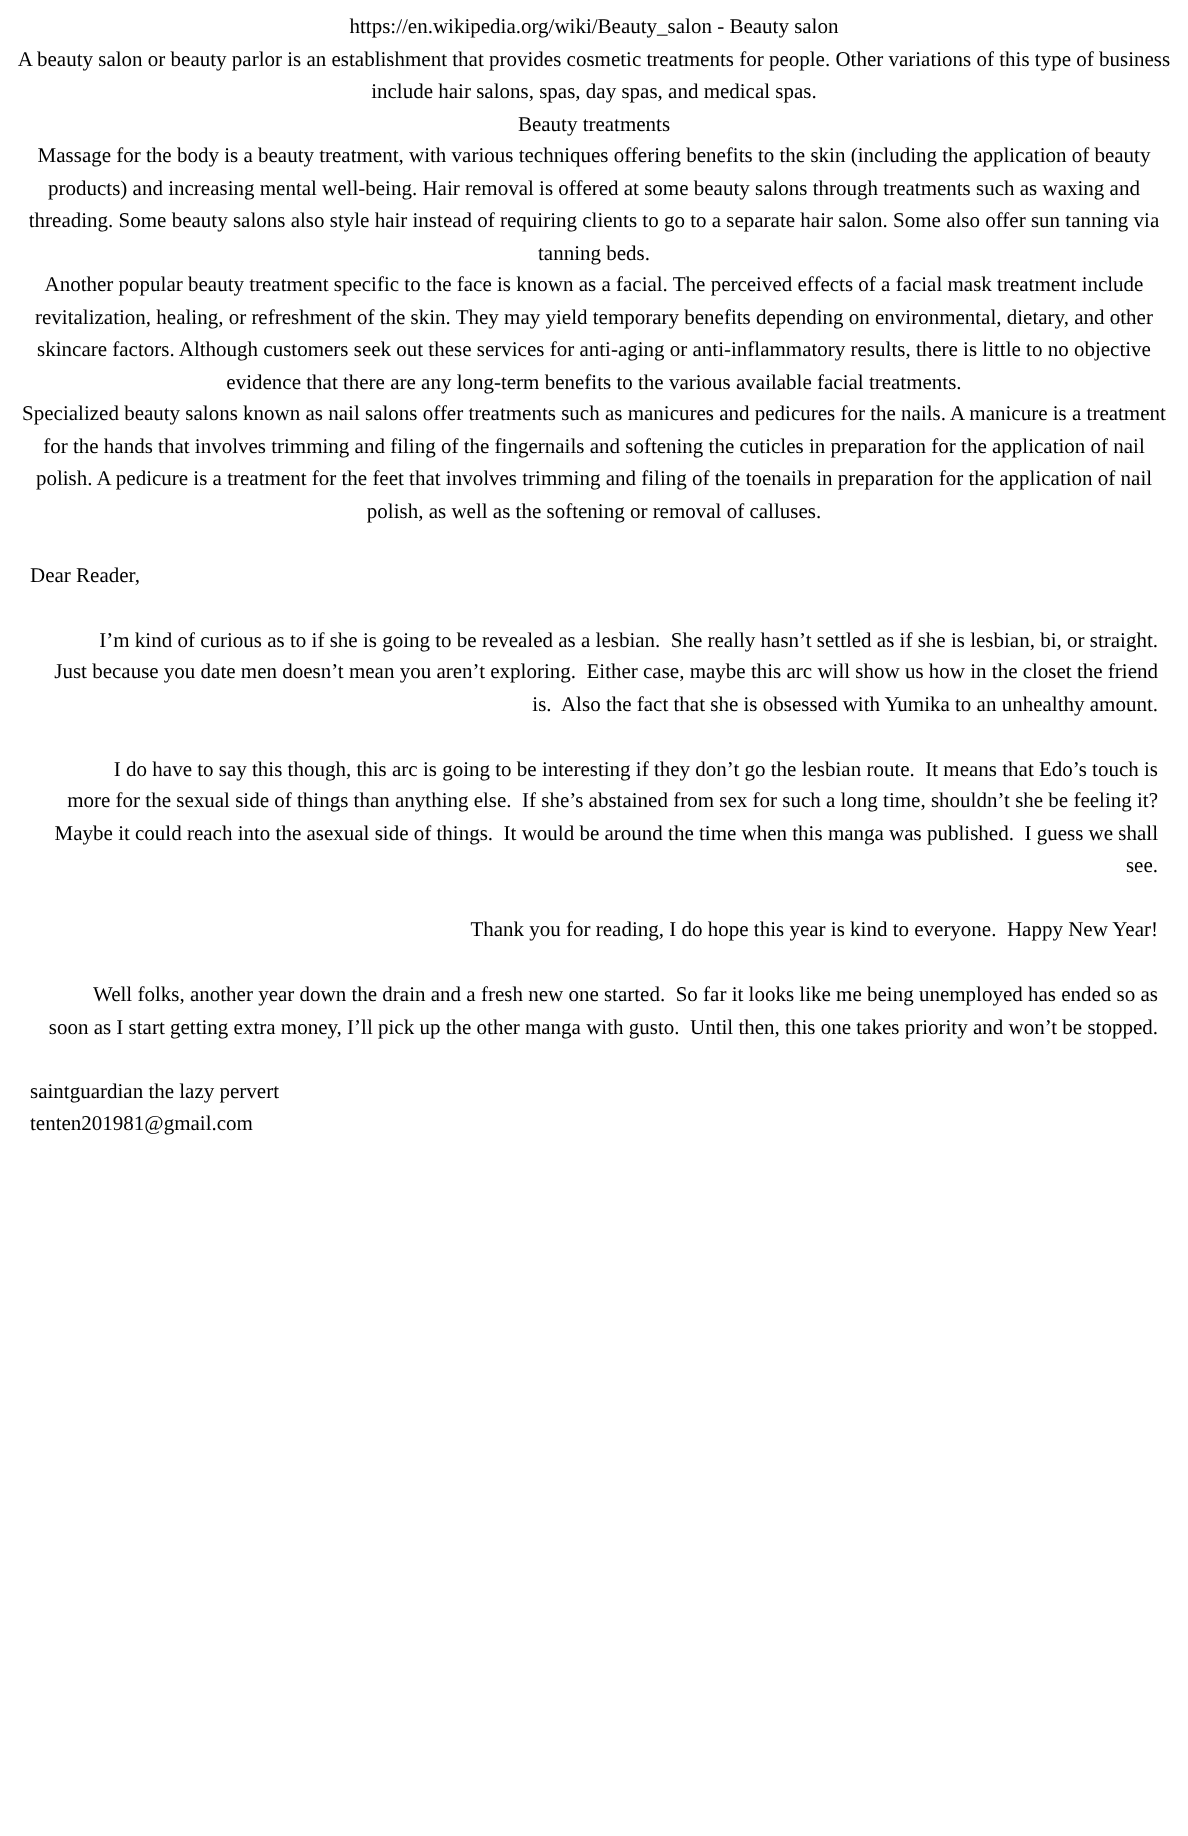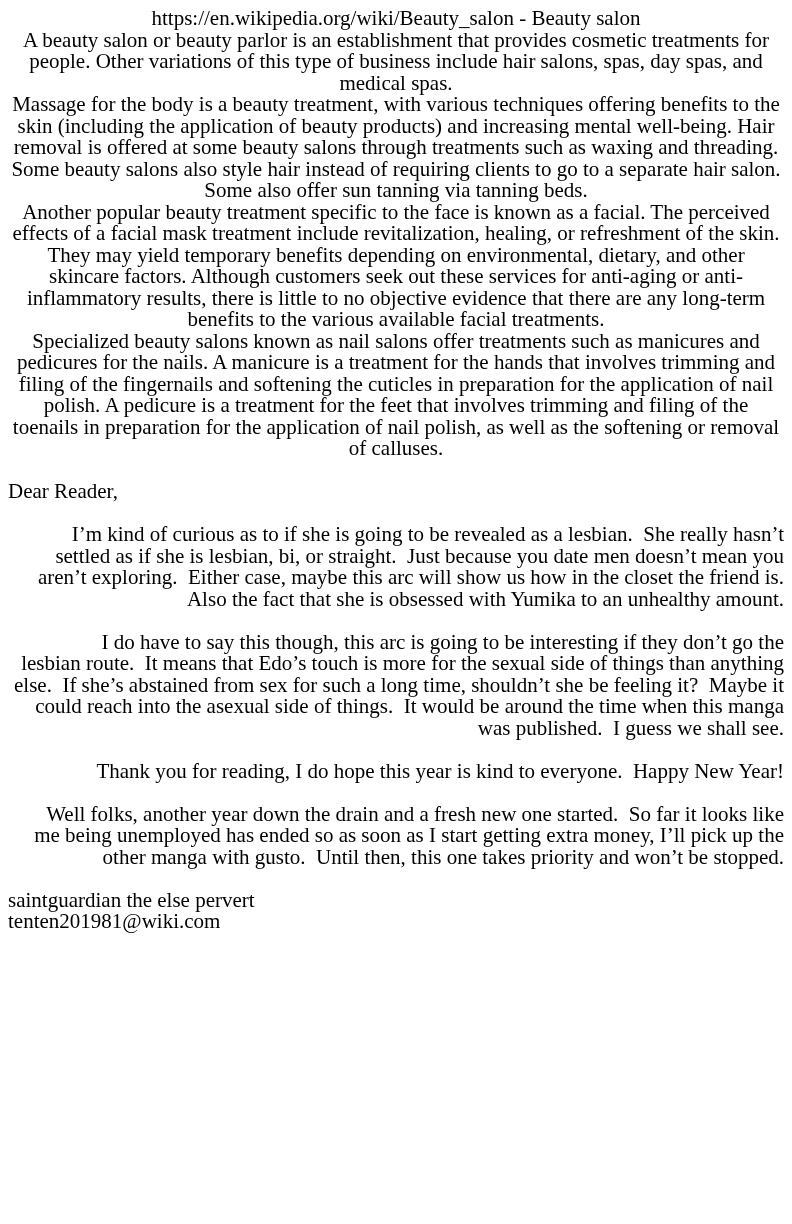--- a/index.html
+++ b/index.html
@@ -8,34 +8,34 @@
     background: #ffffff;
   }
   .page {
     position: relative;
     width: 792px;
     height: 1224px;
     margin: 0 auto;
     background: #ffffff;
     color: #000000;
     font-family: "Liberation Serif", "DejaVu Serif", serif;
-    font-size: 21px;
+    font-size: 14px;
     line-height: 21.5px;
     overflow: hidden;
   }
   .article {
     text-align: center;
     padding: 8px 11px 0 11px;
   }
   .article > div {
     margin: 0;
   }
   .letter {
     margin-top: 21.5px;
-    padding: 0 8px;
+    padding: 0 20px;
     text-align: left;
   }
   .letter p {
     margin: 0 0 21.5px 0;
   }
   .body-para {
     text-indent: 30px;
     white-space: pre-wrap;
     text-align: right;
   }
@@ -44,30 +44,31 @@
   }
 </style>
 </head>
 <body>
 
 <div class="page">
 
   <div class="article">
     <div>https://en.wikipedia.org/wiki/Beauty_salon - Beauty salon</div>
     <div>A beauty salon or beauty parlor is an establishment that provides cosmetic treatments for people. Other variations of this type of business include hair salons, spas, day spas, and medical spas.</div>
+    <div>Beauty treatments</div>
     <div>Massage for the body is a beauty treatment, with various techniques offering benefits to the skin (including the application of beauty products) and increasing mental well-being. Hair removal is offered at some beauty salons through treatments such as waxing and threading. Some beauty salons also style hair instead of requiring clients to go to a separate hair salon. Some also offer sun tanning via tanning beds.</div>
     <div>Another popular beauty treatment specific to the face is known as a facial. The perceived effects of a facial mask treatment include revitalization, healing, or refreshment of the skin. They may yield temporary benefits depending on environmental, dietary, and other skincare factors. Although customers seek out these services for anti-aging or anti-inflammatory results, there is little to no objective evidence that there are any long-term benefits to the various available facial treatments.</div>
     <div>Specialized beauty salons known as nail salons offer treatments such as manicures and pedicures for the nails. A manicure is a treatment for the hands that involves trimming and filing of the fingernails and softening the cuticles in preparation for the application of nail polish. A pedicure is a treatment for the feet that involves trimming and filing of the toenails in preparation for the application of nail polish, as well as the softening or removal of calluses.</div>
   </div>
 
   <div class="letter">
     <p class="salutation">Dear Reader,</p>
     <p class="body-para">I’m kind of curious as to if she is going to be revealed as a lesbian.  She really hasn’t settled as if she is lesbian, bi, or straight.  Just because you date men doesn’t mean you aren’t exploring.  Either case, maybe this arc will show us how in the closet the friend is.  Also the fact that she is obsessed with Yumika to an unhealthy amount.</p>
     <p class="body-para">I do have to say this though, this arc is going to be interesting if they don’t go the lesbian route.  It means that Edo’s touch is more for the sexual side of things than anything else.  If she’s abstained from sex for such a long time, shouldn’t she be feeling it?  Maybe it could reach into the asexual side of things.  It would be around the time when this manga was published.  I guess we shall see.</p>
     <p class="body-para">Thank you for reading, I do hope this year is kind to everyone.  Happy New Year!</p>
     <p class="body-para">Well folks, another year down the drain and a fresh new one started.  So far it looks like me being unemployed has ended so as soon as I start getting extra money, I’ll pick up the other manga with gusto.  Until then, this one takes priority and won’t be stopped.</p>
     <div class="signature">
-      <div>saintguardian the else pervert</div>
-      <div>tenten201981@wiki.com</div>
+      <div>saintguardian the lazy pervert</div>
+      <div>tenten201981@gmail.com</div>
     </div>
   </div>
 
 </div>
 
 </body></html>

